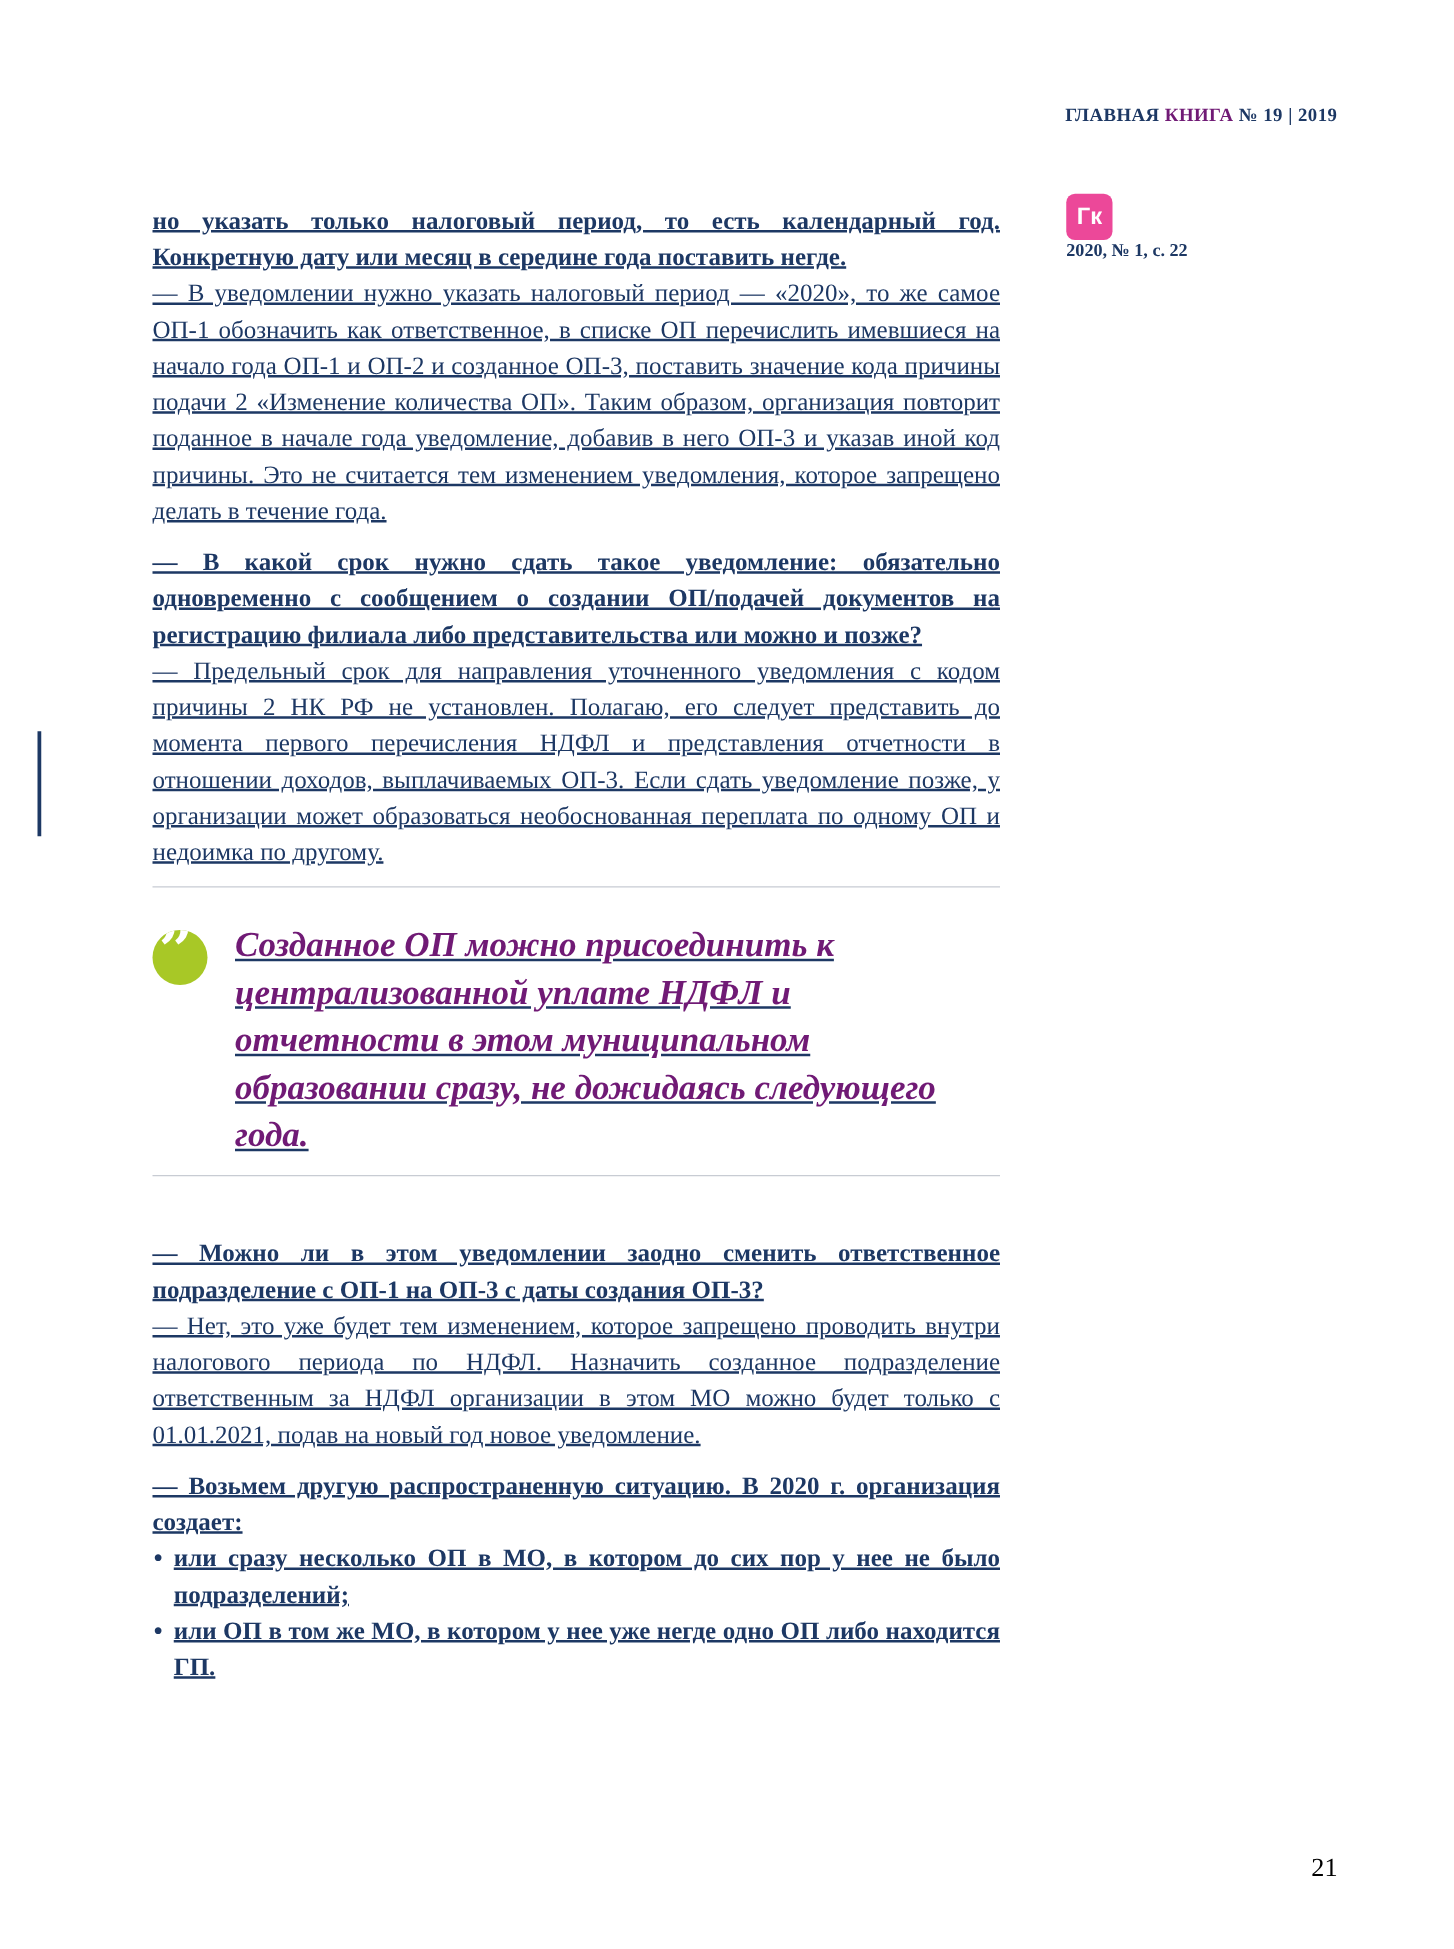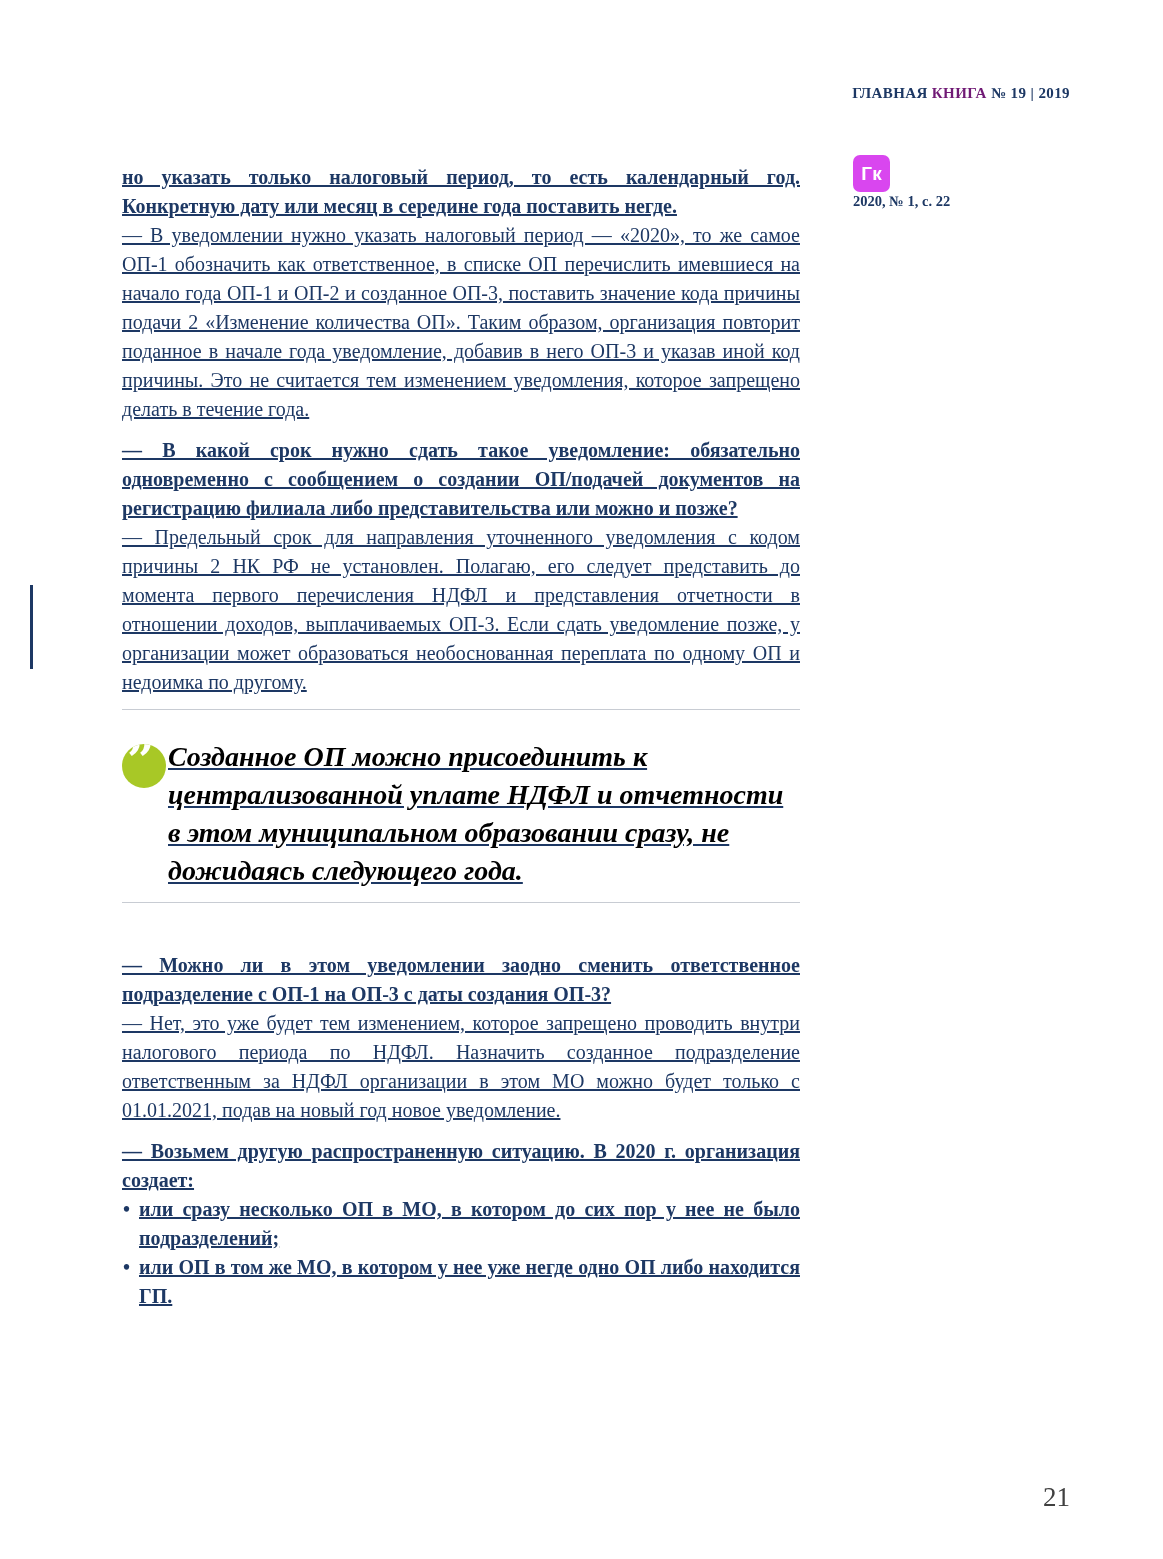--- a/index.html
+++ b/index.html
@@ -45,56 +45,56 @@
     flex:0 0 44px; width:44px; height:44px; border-radius:50%;
     background:#a8c826; position:relative; margin-top:6px;
     overflow:hidden;
   }
   .quote-icon .glyph {
     position:absolute; left:5px; top:-7px;
     font-family:"DejaVu Serif", serif; font-weight:bold;
     font-size:48px; line-height:1; color:#ffffff;
   }
   .pullquote .pq-text {
-    margin-left:2px;
+    margin-left:22px;
     font-size:28px; line-height:38px;
     font-weight:bold; font-style:italic;
-    color:#000000;
+    color:#701a75;
   }
 
   
   .bullets { list-style:none; }
   .bullets li {
     position:relative; padding-left:17px;
     font-weight:bold; text-align:justify;
   }
   .bullets li::before {
     content:"\2022"; position:absolute; left:1px; top:0;
   }
 
   
   .sidebar { position:absolute; left:853px; top:155px; width:218px; }
   .gk-icon {
     width:37px; height:37px; border-radius:7px;
-    background:#d946ef; color:#ffffff;
+    background:#ec4899; color:#ffffff;
     font-family:"Liberation Sans", sans-serif;
     font-weight:bold; font-size:19px;
     display:flex; align-items:center; justify-content:center;text-align:center;
   }
   .sidebar .note {
     margin-top:13px; font-size:14.5px; line-height:19.5px;
   }
   .sidebar .ref {
     font-size:14.5px; line-height:19.5px; font-weight:bold;
   }
 
   
   .page-number {
     position:absolute; top:1482px; right:93px;
-    font-size:27px; color:#404040;
+    font-size:21px; color:#000000;
   }
 </style>
 </head>
 <body>
 
 <div class="masthead">
   <span class="brand1">ГЛАВНАЯ</span>
   <span> </span>
   <span class="brand2">КНИГА</span>
   <span> </span>

